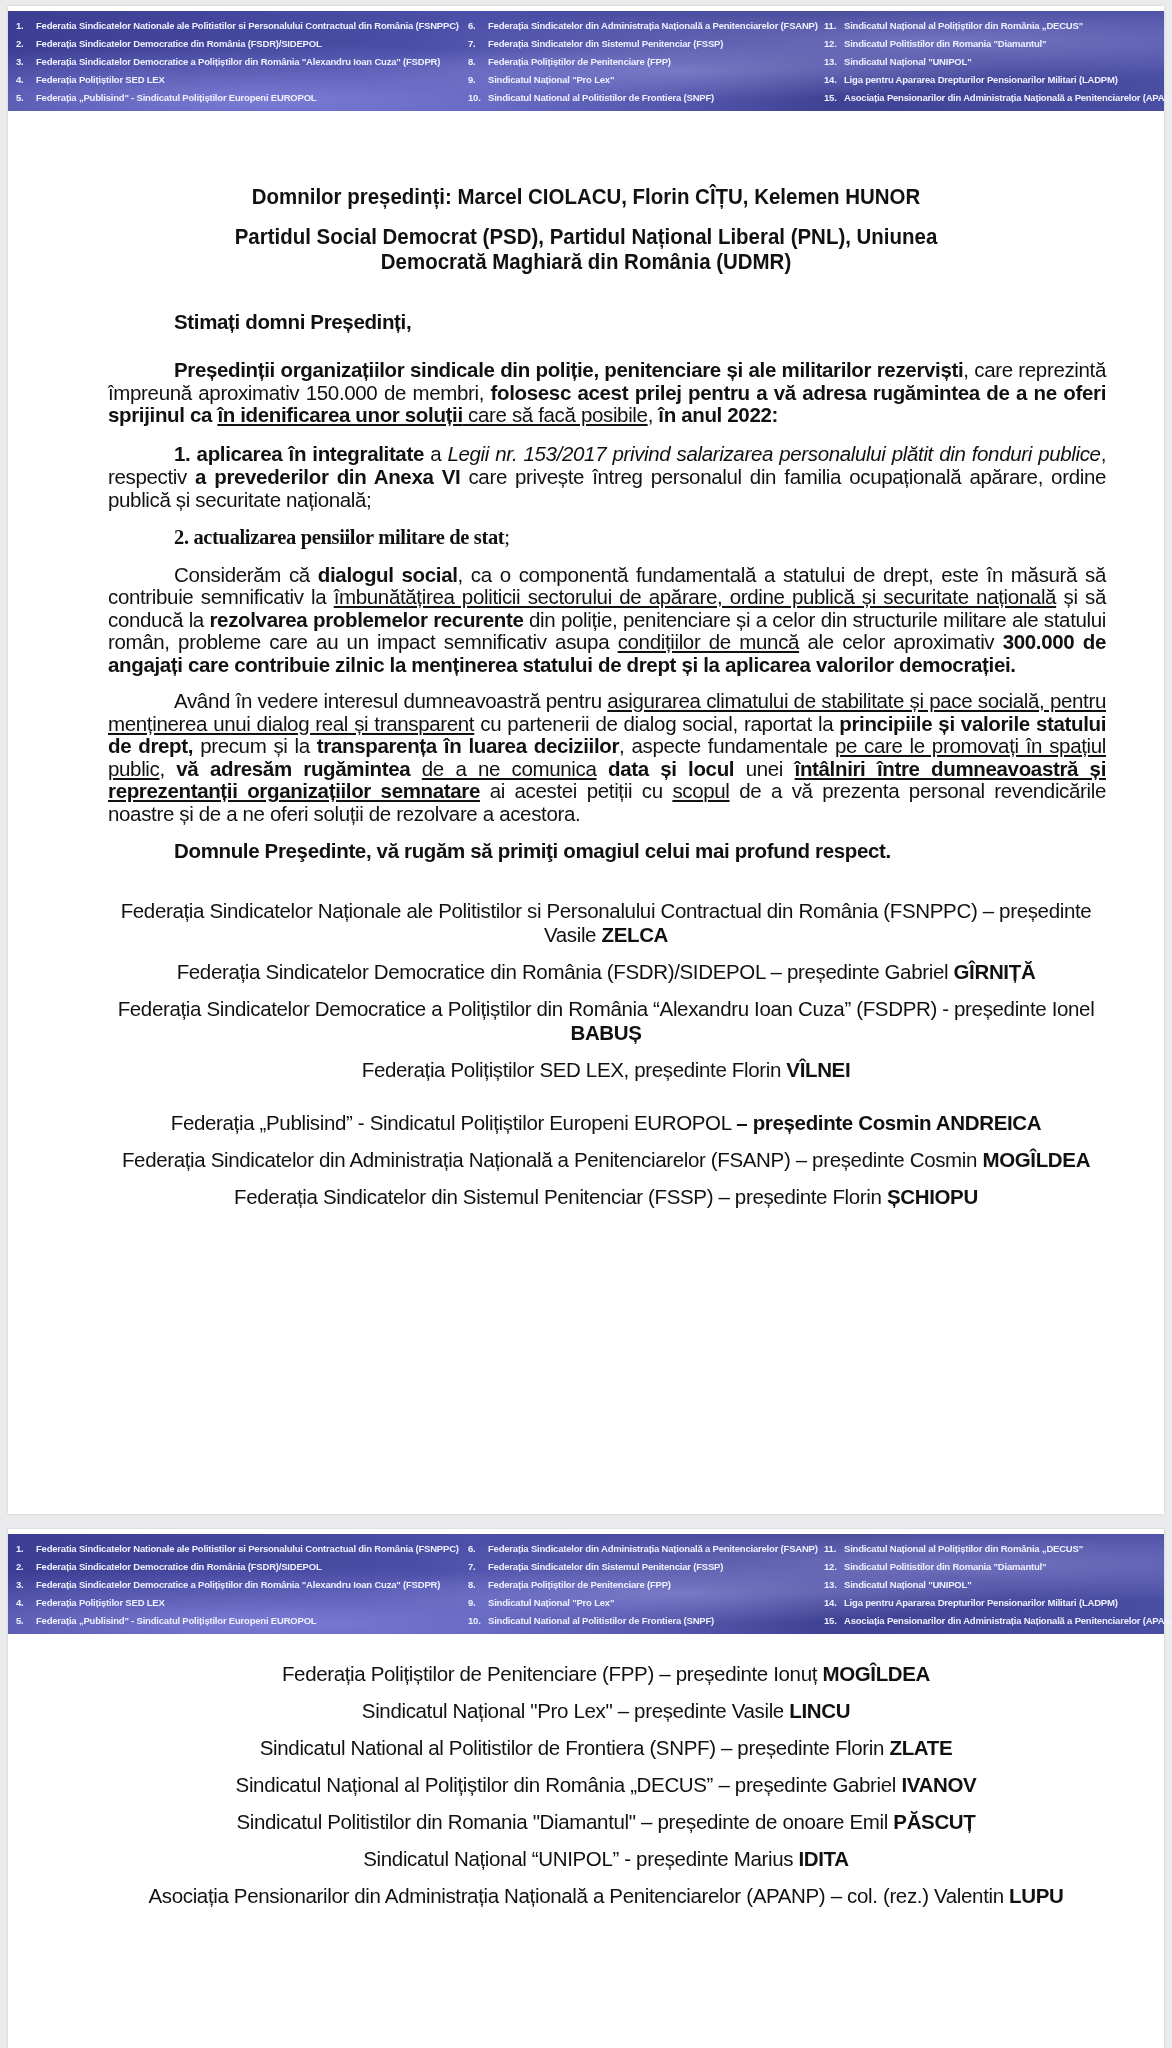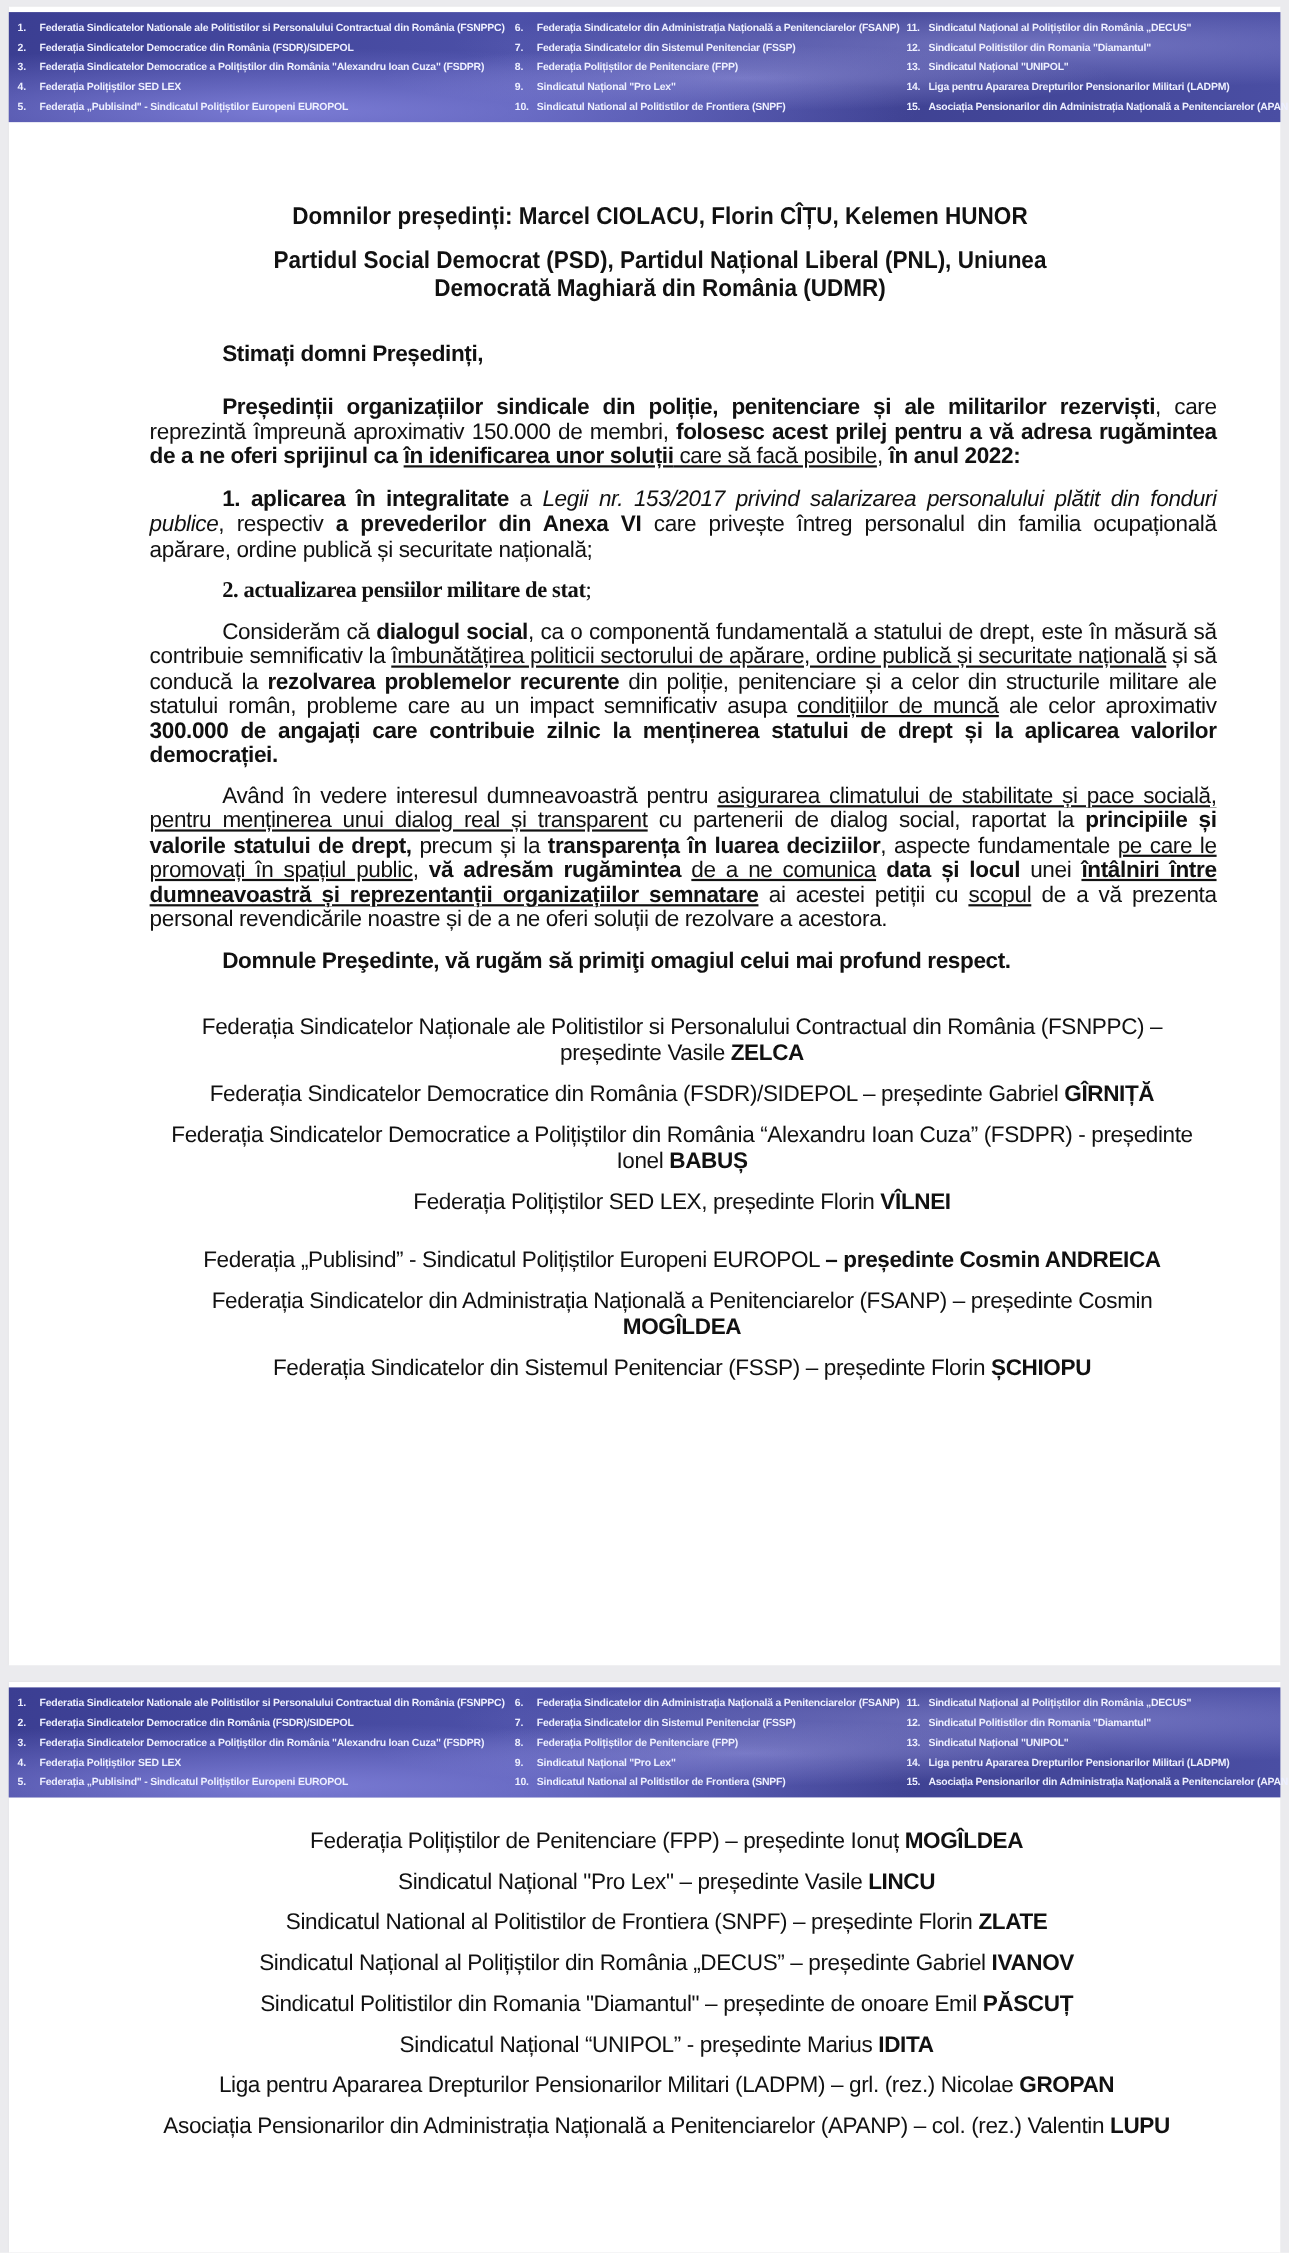--- a/index.html
+++ b/index.html
@@ -117,21 +117,21 @@
           <span class="bn">14.</span>
           <span>Liga pentru Apararea Drepturilor Pensionarilor Militari (LADPM)</span>
         </div>
       <div class="bi">
           <span class="bn">15.</span>
           <span>Asociația Pensionarilor din Administrația Națională a Penitenciarelor (APANP)</span>
         </div>
     </div>
   </div>
 
-  <div class="doc" style="top:178px;padding-left:28px;">
+  <div class="doc" style="top:178px;">
     <div class="title-line">Domnilor președinți: Marcel CIOLACU, Florin CÎȚU, Kelemen HUNOR</div>
     <div style="height:15px"></div>
     <div class="title-line">Partidul Social Democrat (PSD), Partidul Național Liberal (PNL), Uniunea</div>
     <div class="title-line">Democrată Maghiară din România (UDMR)</div>
 
     <div style="height:36px"></div>
     <p class="para b" style="margin-top:0;margin-bottom:10px;">Stimați domni Președinți,</p>
 
     <div style="height:15px"></div>
     <p class="para" style="margin-top:0;margin-bottom:0;line-height:22.5px;"><span class="b">Președinții organizațiilor sindicale din poliție, penitenciare și ale militarilor rezerviști</span><span>, care reprezintă împreună aproximativ 150.000 de membri, </span><span class="b">folosesc acest prilej pentru a vă adresa rugămintea de a ne oferi sprijinul ca </span><span class="b u">în idenificarea unor soluții</span><span class="u"> care să facă posibile</span><span>, </span><span class="b">în anul 2022:</span></p>
@@ -234,16 +234,15 @@
     </div>
   </div>
 
   <div class="doc" style="top:133px;">
     <p class="sig" style="margin-top:0;margin-bottom:13px;"><span>Federația Polițiștilor de Penitenciare (FPP) – președinte Ionuț </span><span class="b">MOGÎLDEA</span></p>
     <p class="sig" style="margin-top:0;margin-bottom:13px;"><span>Sindicatul Național "Pro Lex" – președinte Vasile </span><span class="b">LINCU</span></p>
     <p class="sig" style="margin-top:0;margin-bottom:13px;"><span>Sindicatul National al Politistilor de Frontiera (SNPF) – președinte Florin </span><span class="b">ZLATE</span></p>
     <p class="sig" style="margin-top:0;margin-bottom:13px;text-align:center;"><span>Sindicatul Național al Polițiștilor din România „DECUS” – președinte Gabriel </span><span class="b">IVANOV</span></p>
     <p class="sig" style="margin-top:0;margin-bottom:13px;"><span>Sindicatul Politistilor din Romania "Diamantul" – președinte de onoare Emil </span><span class="b">PĂSCUȚ</span></p>
     <p class="sig" style="margin-top:0;margin-bottom:13px;"><span>Sindicatul Național “UNIPOL” - președinte Marius </span><span class="b">IDITA</span></p>
-    <p class="sig" style="margin-top:0;margin-bottom:13px;"><span>Liga pentru Apararea Drepturilor Pensionarilor Militari (LADPM) – grl. (rez.) Nicolae </span><span class="b">GROPAN</span></p>
     <p class="sig" style="margin-top:0;margin-bottom:13px;"><span>Asociația Pensionarilor din Administrația Națională a Penitenciarelor (APANP) – col. (rez.) Valentin </span><span class="b">LUPU</span></p>
   </div>
 </div>
 
 </body></html>

